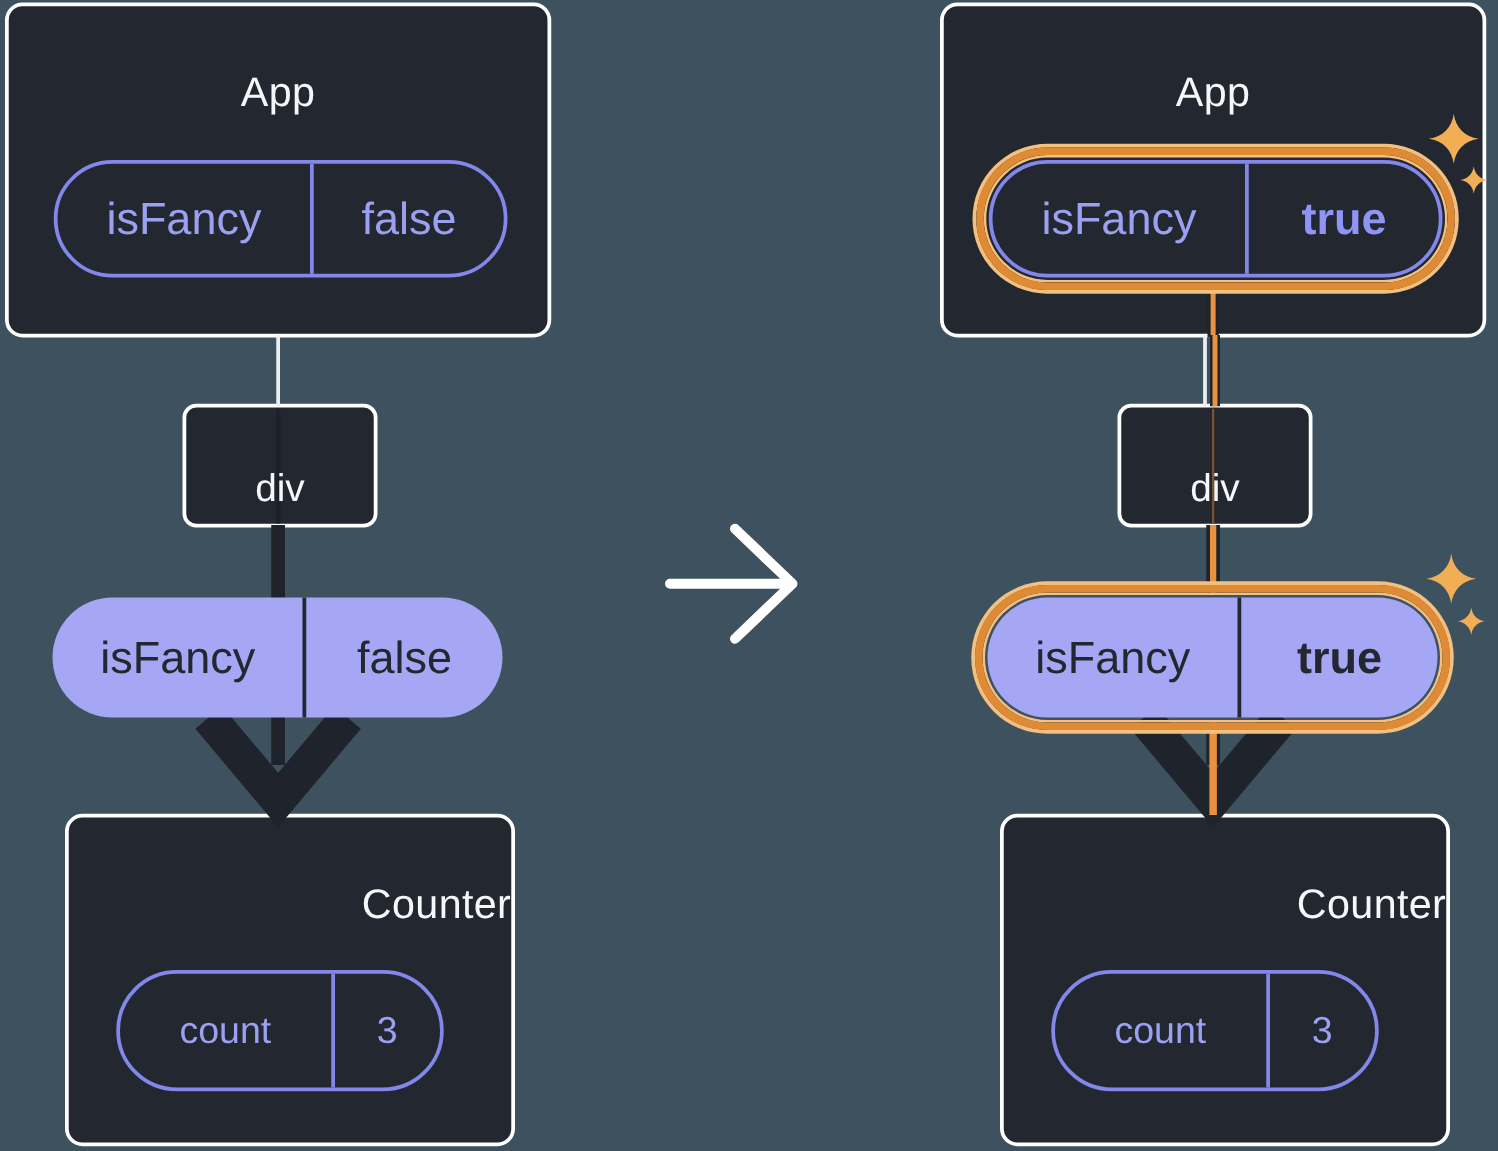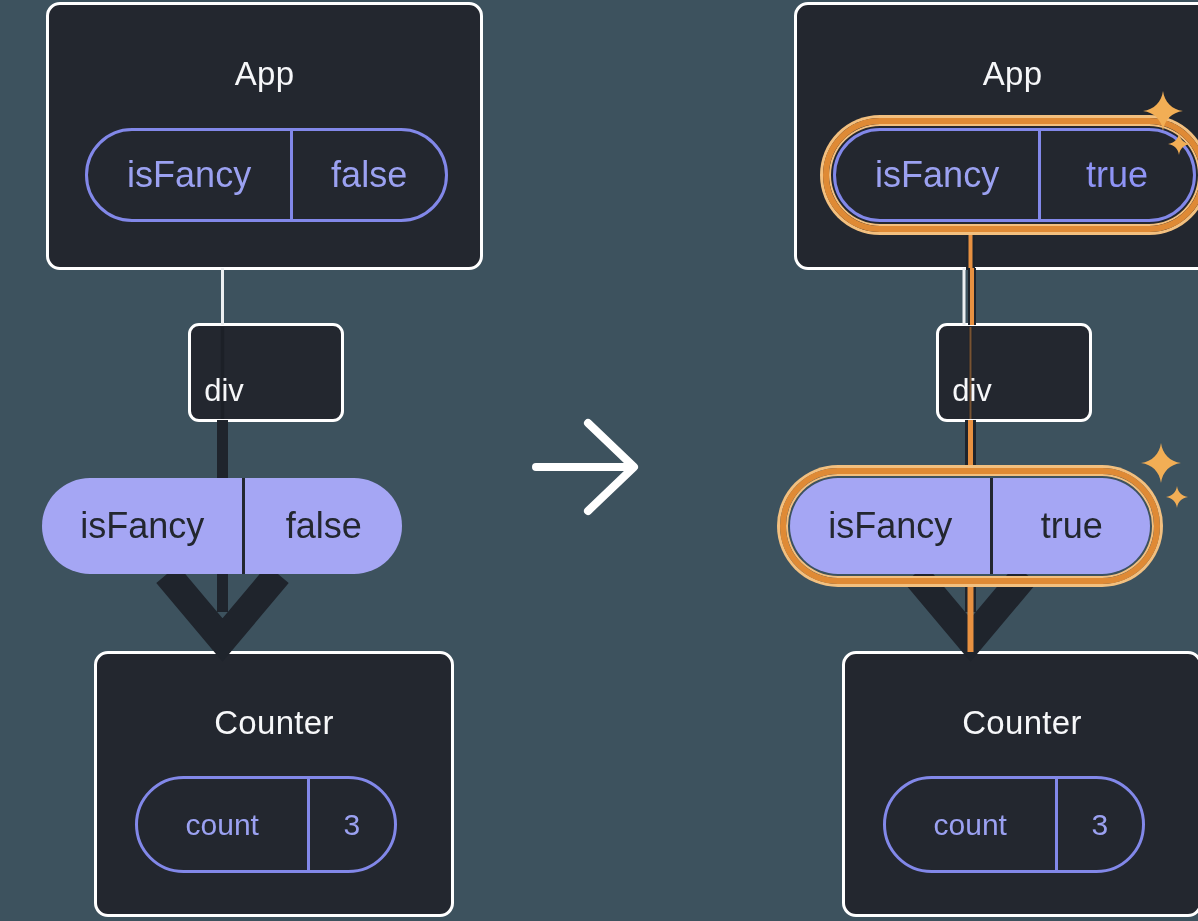--- a/index.html
+++ b/index.html
@@ -6,29 +6,29 @@
   body{
     width:1198px;height:921px;overflow:hidden;
     background:#3D525E;
     font-family:"Liberation Sans","DejaVu Sans",sans-serif;
   }
   .stage{position:relative;width:1198px;height:921px;background:#3D525E;}
   .panel{position:absolute;top:0;width:453px;height:921px;}
   .panel.before{left:0;}
   .panel.after{left:748px;}
 
-  .box{position:absolute;background:#23272F;border:3px solid #FFFFFF;border-radius:14px;box-sizing:border-box;margin-left:42px;}
+  .box{position:absolute;background:#23272F;border:3px solid #FFFFFF;border-radius:14px;box-sizing:border-box;}
   .app-box{left:4px;top:2px;width:437px;height:268px;}
   .div-box{left:146px;top:323px;width:156px;height:99px;border-radius:11px;}
   .counter-box{left:52px;top:651px;width:360px;height:266px;}
 
   .box-title{position:absolute;left:0;right:0;text-align:center;color:#F6F7F9;
     font-size:33px;font-weight:500;letter-spacing:.3px;}
   .app-box .box-title{top:50px;}
-  .counter-box .box-title{top:50px;}
+  .counter-box .box-title{top:50px;text-align:right;}
 
   .pill{display:flex;align-items:stretch;border-radius:999px;box-sizing:border-box;
     font-size:36px;position:absolute;z-index:3;}
   .pill .cell{display:flex;align-items:center;justify-content:center;box-sizing:border-box;}
   .pill.outline{border:3px solid #8288E9;color:#9BA1F1;background:transparent;}
   .pill.outline .cell.name{border-right:3px solid #8288E9;}
   .pill.filled{background:#A5A6F4;color:#23272F;}
   .pill.filled .cell.name{border-right:3px solid #23272F;}
 
   .prop-pill{left:36px;top:123px;width:363px;height:94px;}
@@ -36,21 +36,21 @@
   .prop-pill .cell.value{flex:1;}
 
   .state-pill{left:38px;top:122px;width:262px;height:97px;font-size:30px;justify-content:center;}
   .state-pill .cell.name{flex:0 0 67%;}
   .state-pill .cell.value{flex:1;}
 
   .passed-pill{left:42px;top:478px;width:360px;height:96px;}
   .passed-pill .cell.name{flex:0 0 56.5%;}
   .passed-pill .cell.value{flex:1;}
 
-  .bold-val{font-weight:400;}
+  .bold-val{font-weight:700;}
   .pill.outline .bold-val{color:#8F94F6;}
 
   
   .hl{position:absolute;border:6px solid #DF8A35;border-radius:999px;padding:4px;
     box-shadow:0 0 0 3px #F3C07F, inset 0 0 0 2px #F3C07F;z-index:3;box-sizing:content-box;}
   .hl .pill{position:relative;left:0;top:0;}
   .hl-top{left:26px;top:113px;}
   .hl-bottom{left:32px;top:468px;}
 
   .connectors{position:absolute;left:0;top:0;width:453px;height:921px;pointer-events:none;}

